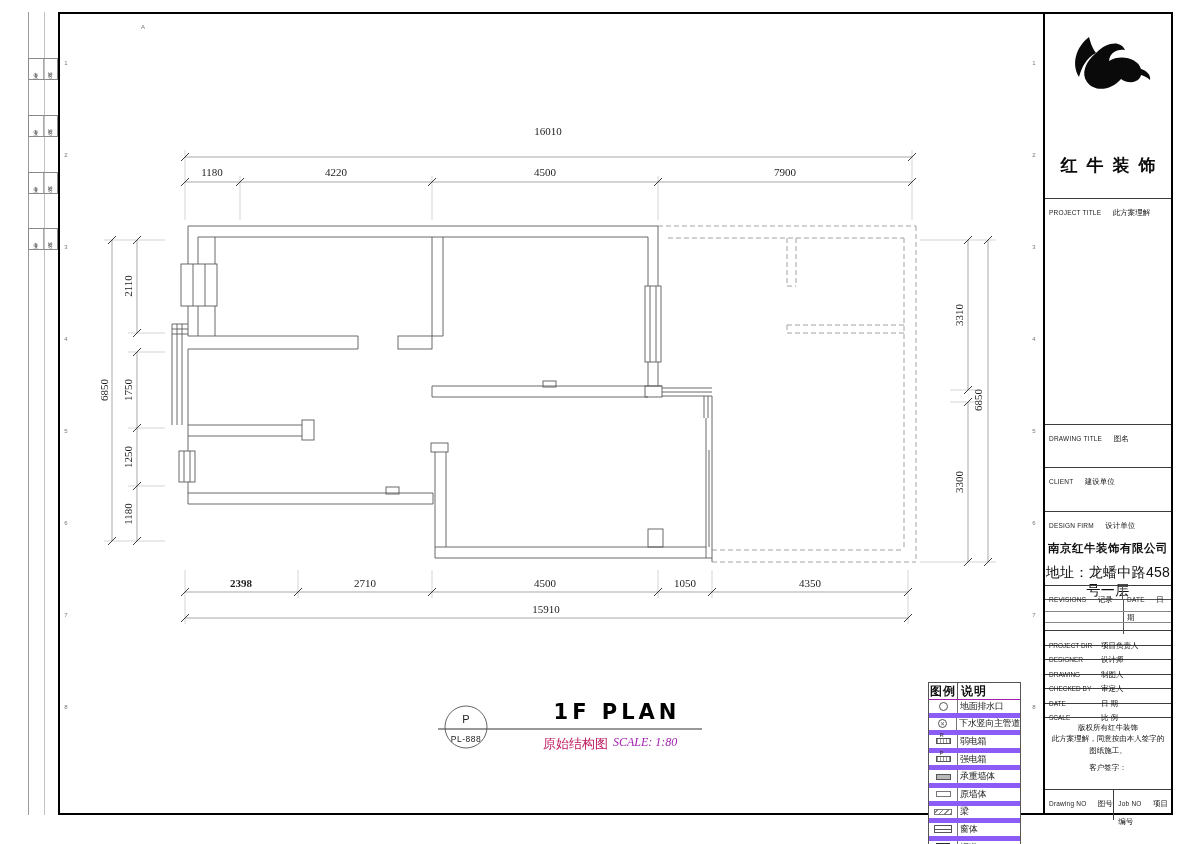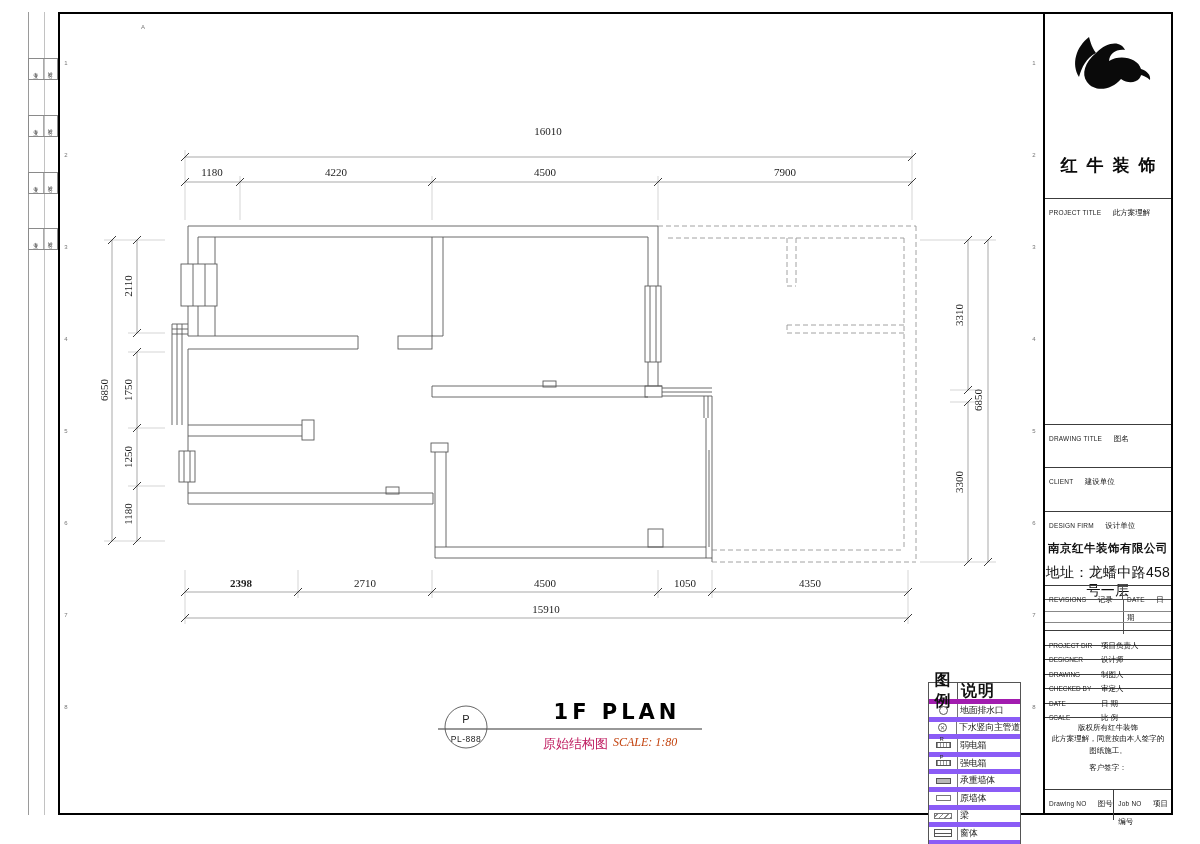--- a/index.html
+++ b/index.html
@@ -15,26 +15,26 @@
       font-size:5px;color:#444;writing-mode:vertical-rl;letter-spacing:1px;border-right:1px solid #aaa;}
   .sign-box .cell:last-child{border-right:none;}
   .grid-ref{position:absolute;font-size:6px;color:#777;transform:translate(-50%,-50%);}
   
   .dim{position:absolute;font:11px "Liberation Serif",serif;color:#1d1d1d;transform:translate(-50%,-50%);white-space:nowrap;}
   .dim.v{transform:translate(-50%,-50%) rotate(-90deg);}
   
   .pt-main{position:absolute;left:617px;top:712px;transform:translate(-50%,-50%);
      font:700 21px "DejaVu Sans",sans-serif;letter-spacing:4px;color:#000;white-space:nowrap;}
   .pt-sub{position:absolute;left:543px;top:735px;font-size:13px;color:#be185d;white-space:nowrap;}
-  .pt-scale{position:absolute;left:613px;top:735px;font:italic 12px "Liberation Serif",serif;color:#c2410c;white-space:nowrap;text-align:center;}
+  .pt-scale{position:absolute;left:613px;top:735px;font:italic 12px "Liberation Serif",serif;color:#a21caf;white-space:nowrap;text-align:center;}
   .pt-bubble-top{position:absolute;left:466px;top:719px;transform:translate(-50%,-50%);font-size:11px;color:#222;}
   .pt-bubble-bottom{position:absolute;left:466px;top:739px;transform:translate(-50%,-50%);font-size:8.5px;color:#222;letter-spacing:.5px;}
   
   .legend{position:absolute;left:928px;top:682px;width:93px;border:1px solid #555;box-sizing:border-box;background:#fff;font-family:"Liberation Sans",sans-serif;}
-  .lg-head{display:flex;border-bottom:5px solid #a21caf;height:16px;align-items:center;font-size:16px;font-weight:600;color:#111;}
+  .lg-head{display:flex;border-bottom:1px solid #a21caf;height:16px;align-items:center;font-size:12px;font-weight:600;color:#111;}
   .lg-head .c1{width:28px;text-align:center;border-right:1px solid #555;height:100%;display:flex;align-items:center;justify-content:center;letter-spacing:1px;}
   .lg-head .c2{flex:1;padding-left:3px;letter-spacing:1px;}
   .lg-row{display:flex;height:12.6px;align-items:center;border-top:5px solid #8b5cf6;font-size:9px;color:#222;}
   .lg-row:first-of-type{border-top:none;}
   .lg-row .c1{width:28px;height:100%;border-right:1px solid #777;display:flex;align-items:center;justify-content:center;position:relative;}
   .lg-row .c2{flex:1;padding-left:2px;white-space:nowrap;letter-spacing:-.3px;}
   .sym{display:inline-block;box-sizing:border-box;position:relative;}
   .sym-circle{width:9px;height:9px;border:1px solid #555;border-radius:50%;}
   .sym-circle-x{width:9px;height:9px;border:1px solid #555;border-radius:50%;}
   .sym-circle-x::before{content:"\2715";position:absolute;left:50%;top:50%;transform:translate(-50%,-52%);font-size:6px;color:#555;}

